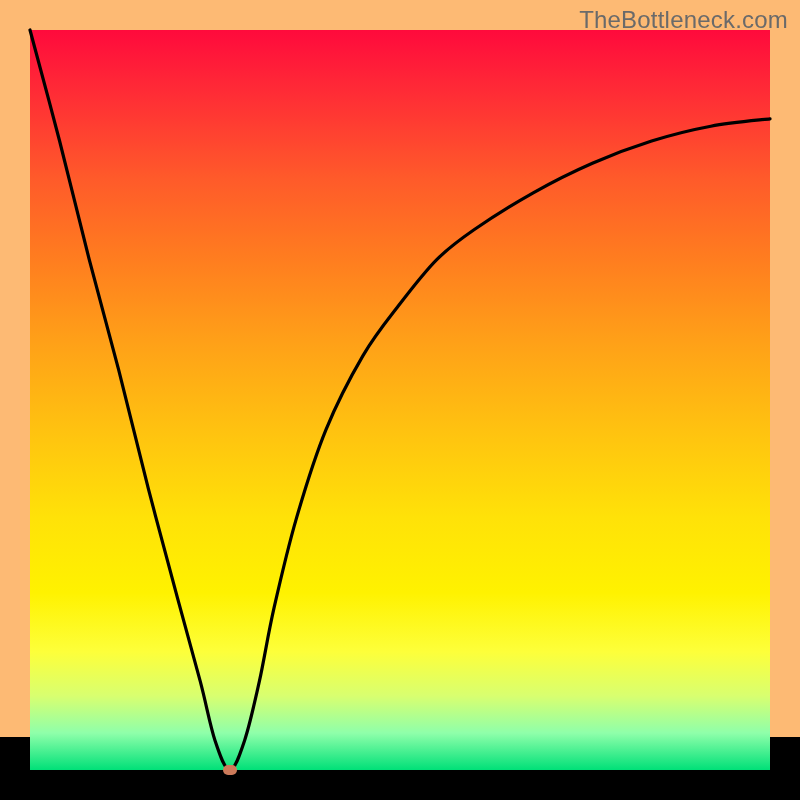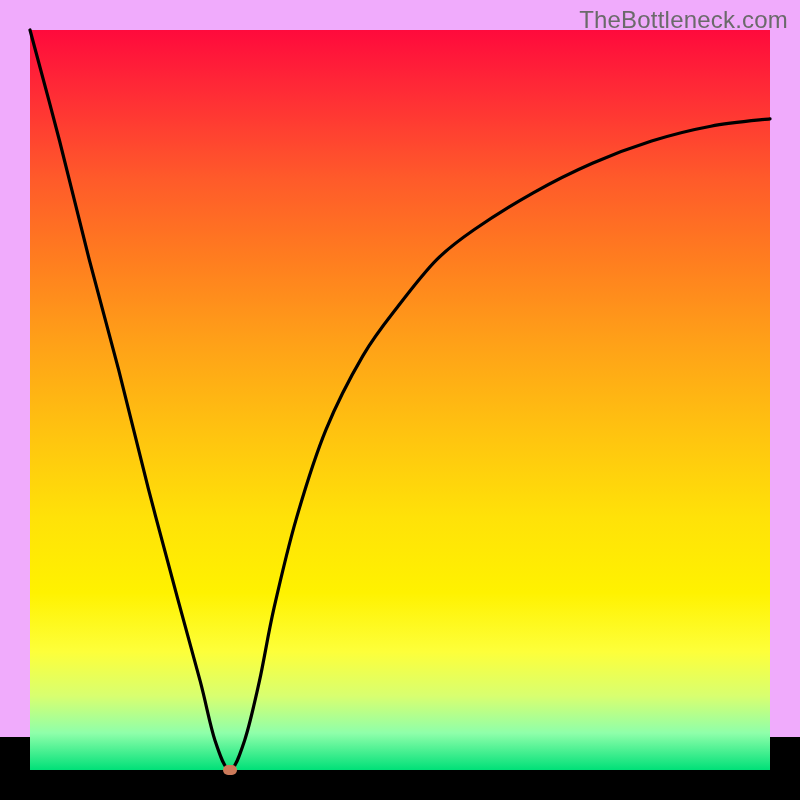--- a/index.html
+++ b/index.html
@@ -8,21 +8,21 @@
     width: 800px;
     height: 800px;
     overflow: hidden;
     background: #000;
     font-family: Arial, Helvetica, sans-serif;
   }
   .frame {
     position: relative;
     width: 800px;
     height: 737px;
-    background: #f0abfc;
+    background: #fdba74;
   }
   .plot-area {
     position: absolute;
     left: 30px;
     top: 30px;
     width: 740px;
     height: 740px;
     background: linear-gradient(to bottom,
       #ff0a3c 0%,
       #ff2a36 8%,

